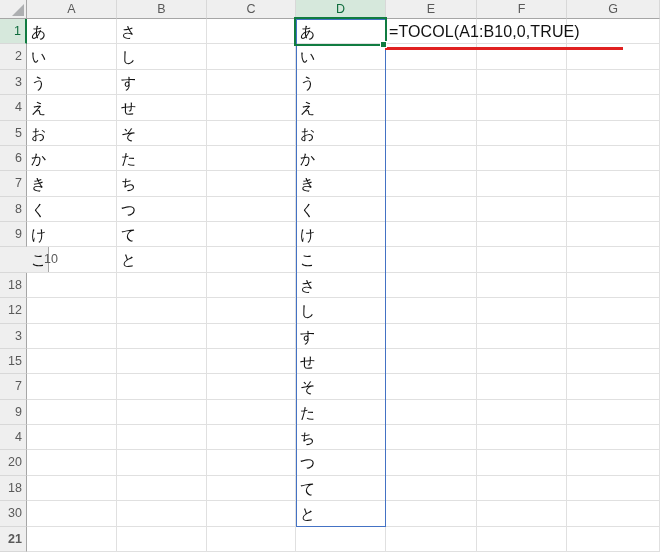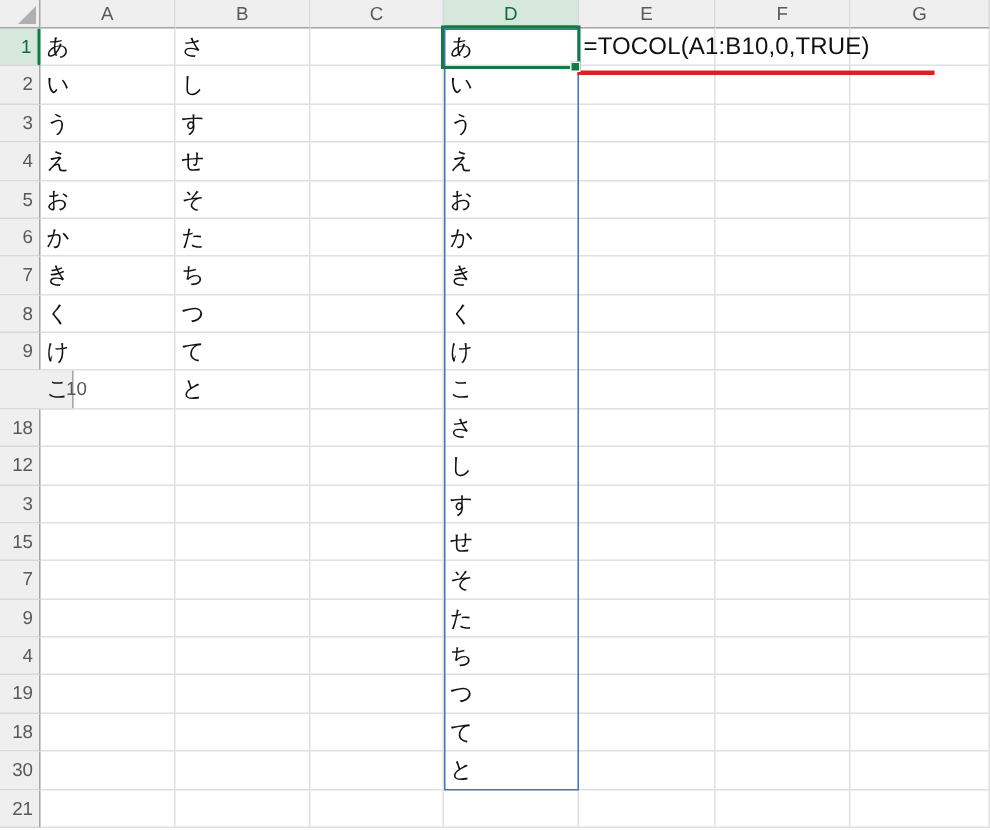--- a/index.html
+++ b/index.html
@@ -282,24 +282,24 @@
       <div class="rowhdr" style="top: 196.667px; height: 25.381px; line-height: 24.381px;">8</div>
       <div class="rowhdr" style="top: 222.048px; height: 25.381px; line-height: 24.381px;">9</div>
       <div class="rowhdr" style="top: 247.429px; height: 25.381px; line-height: 24.381px; padding-left: 44px;">10</div>
       <div class="rowhdr" style="top: 272.81px; height: 25.381px; line-height: 24.381px;">18</div>
       <div class="rowhdr" style="top: 298.191px; height: 25.381px; line-height: 24.381px;">12</div>
       <div class="rowhdr" style="top: 323.572px; height: 25.381px; line-height: 24.381px;">3</div>
       <div class="rowhdr" style="top: 348.953px; height: 25.381px; line-height: 24.381px;">15</div>
       <div class="rowhdr" style="top: 374.334px; height: 25.381px; line-height: 24.381px;">7</div>
       <div class="rowhdr" style="top: 399.715px; height: 25.381px; line-height: 24.381px;">9</div>
       <div class="rowhdr" style="top: 425.096px; height: 25.381px; line-height: 24.381px;">4</div>
-      <div class="rowhdr" style="top: 450.477px; height: 25.381px; line-height: 24.381px;">19</div>
+      <div class="rowhdr" style="top: 450.477px; height: 25.381px; line-height: 24.381px;">20</div>
       <div class="rowhdr" style="top: 475.858px; height: 25.381px; line-height: 24.381px;">18</div>
       <div class="rowhdr" style="top: 501.239px; height: 25.381px; line-height: 24.381px;">30</div>
-      <div class="rowhdr" style="top: 526.62px; height: 25.381px; line-height: 24.381px;">21</div>
+      <div class="rowhdr" style="top: 526.62px; height: 25.381px; line-height: 24.381px; font-weight: bold;">21</div>
     </div>
 
   <div id="corner">
     <div class="tri"></div>
   </div>
 
   <div id="spill-border"></div>
   <div id="active-border"></div>
   <div id="red-underline"></div>
   <div id="fill-handle"></div>

